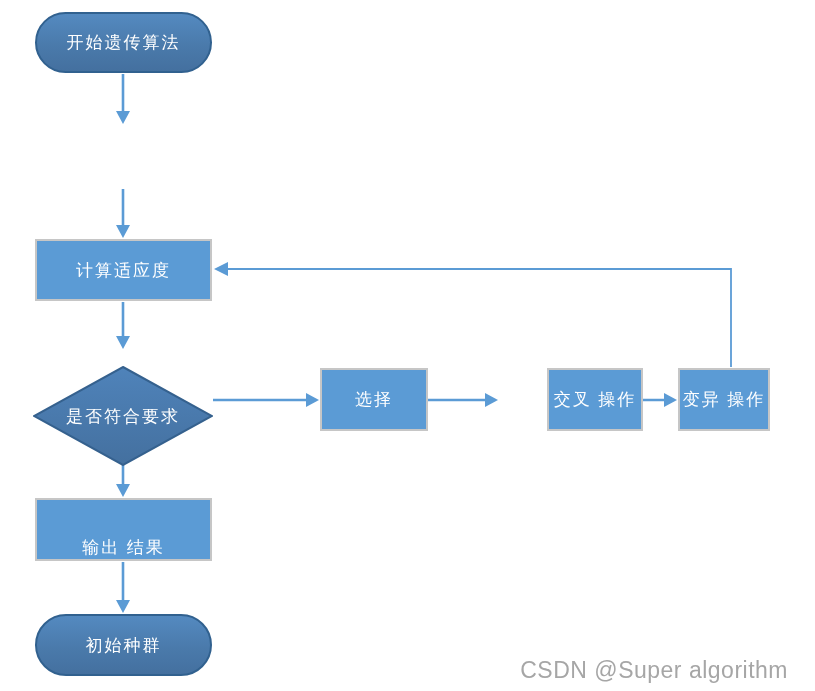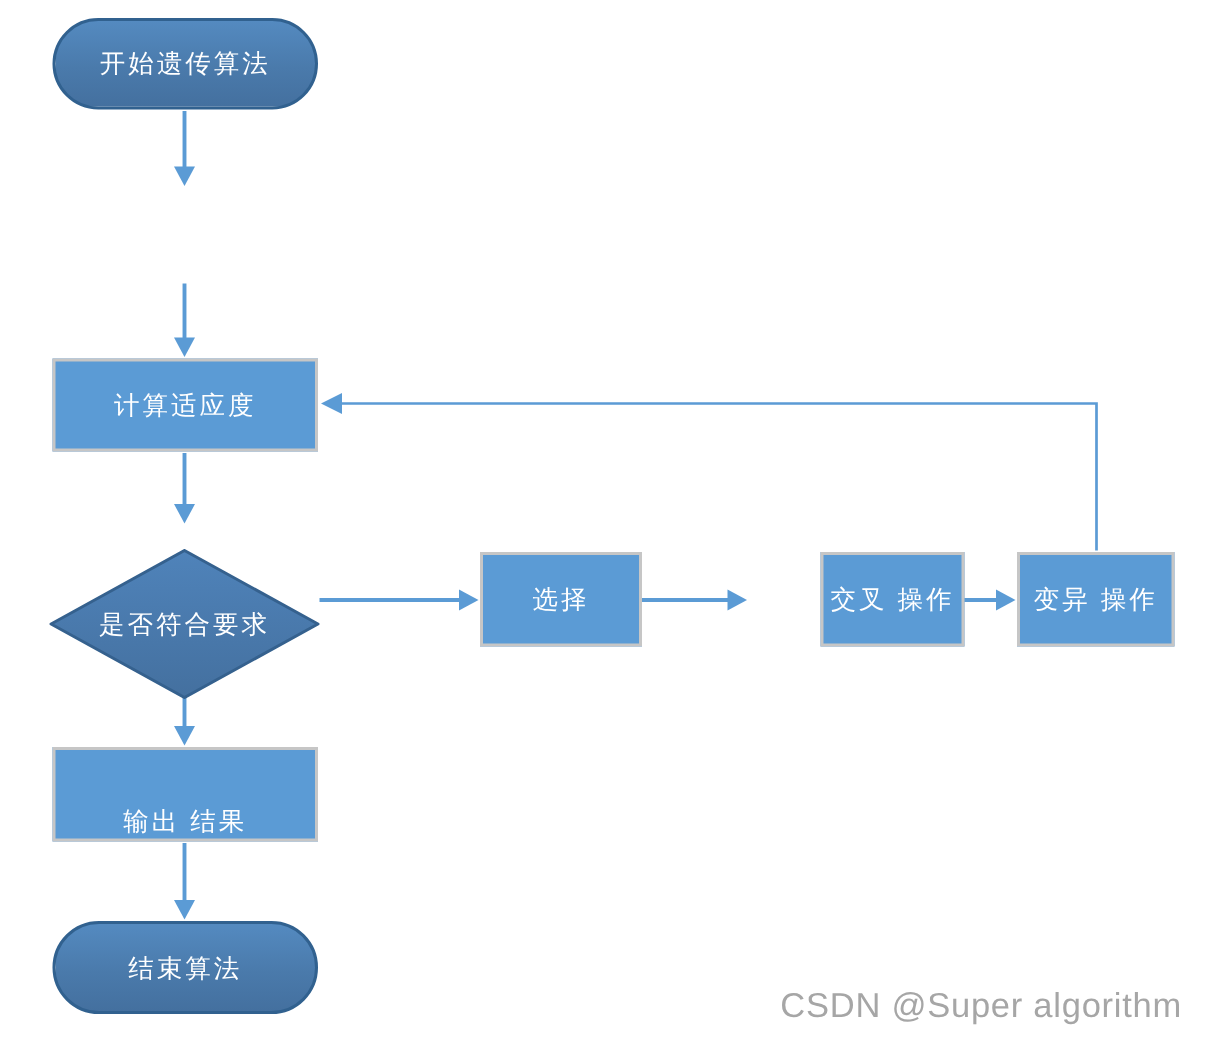--- a/index.html
+++ b/index.html
@@ -42,21 +42,21 @@
   .n-output   { left: 35px;  top: 498px; width: 177px; height: 63px; align-items: flex-end; }
   .n-end      { left: 35px;  top: 614px; width: 177px; height: 62px; }
   
   .n-decision { left: 33px;  top: 366px; width: 180px; height: 100px;
                 background: none; border: none; }
   .n-decision svg { position: absolute; left: 0; top: 0; }
   .n-decision .diamond-label { position: relative; z-index: 1; }
   
   .n-select    { left: 320px; top: 368px; width: 108px; height: 63px; align-items: center; }
   .n-crossover { left: 499px; top: 368px; width: 96px; height: 63px; margin-left: 48px; }
-  .n-mutation  { left: 678px; top: 368px; width: 105px; height: 63px; }
+  .n-mutation  { left: 678px; top: 368px; width: 92px; height: 63px; }
 
   .connectors {
     position: absolute;
     left: 0; top: 0;
     width: 815px; height: 691px;
     pointer-events: none;
   }
   .watermark {
     position: absolute;
     right: 27px;
@@ -128,18 +128,18 @@
 
   <div class="node process n-mutation">
     <span>变异 操作</span>
   </div>
 
   <div class="node process n-output">
     <span>输出 结果</span>
   </div>
 
   <div class="node terminator n-end">
-    <span>结束算法</span>
+    <span>初始种群</span>
   </div>
 
   <div class="watermark">CSDN @Super algorithm</div>
 
 </div>
 
 </body></html>

